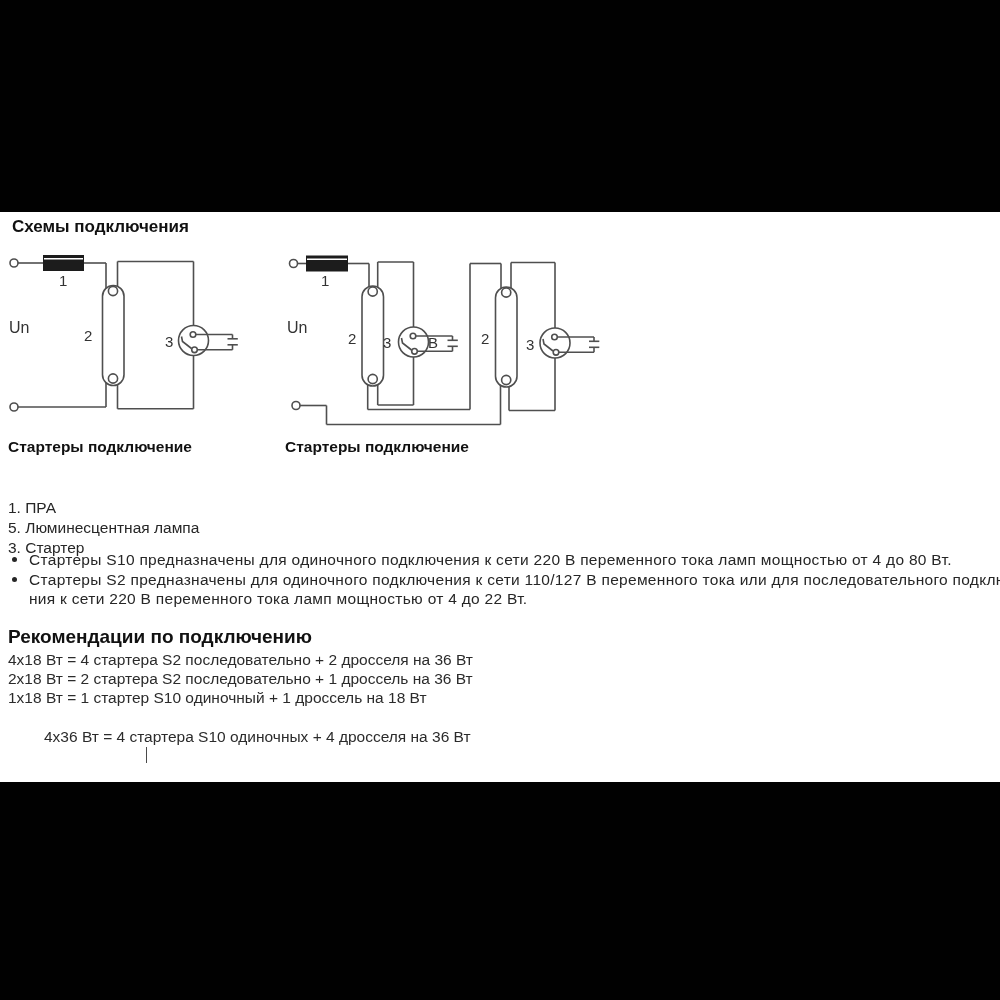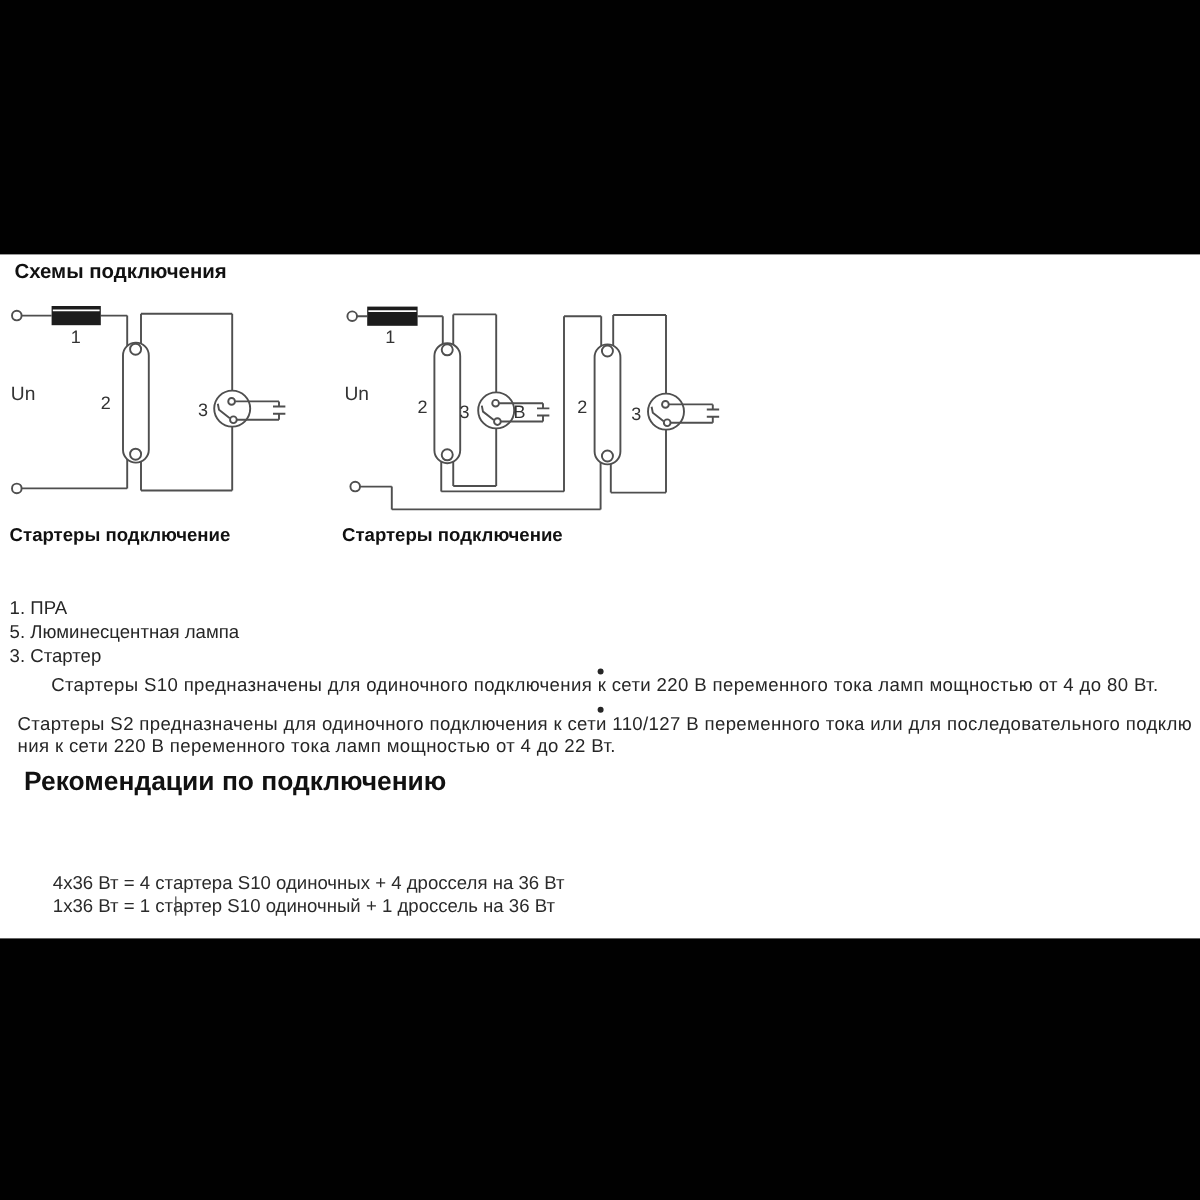--- a/index.html
+++ b/index.html
@@ -15,24 +15,24 @@
   .blk{fill:#1c1c1c;stroke:none;}
   .stripe{stroke:#ffffff;stroke-width:1.4;}
   .dlabel{font-family:"Liberation Sans",sans-serif;font-size:15px;fill:#333;}
   .dlabel.un{font-size:16px;}
   .subheading{position:absolute;top:438px;font-size:15.5px;font-weight:bold;color:#111;}
   .subheading.single{left:8px;}
   .subheading.double{left:285px;}
   .legend{position:absolute;left:8px;top:498px;font-size:15.5px;line-height:20px;}
   .bullets{position:absolute;left:8px;top:550px;width:992px;overflow:hidden;font-size:15.5px;
            line-height:19.5px;letter-spacing:0.3px;}
-  .bullet-row{display:flex;align-items:center;flex-direction:column;}
+  .bullet-row{display:flex;align-items:flex-start;}
   .bdot{flex:0 0 auto;width:5px;height:5px;border-radius:50%;background:#262626;margin:7px 12px 0 4px;}
   .btext div{white-space:nowrap;}
-  .rec-heading{position:absolute;left:8px;top:626px;margin:12px;font-size:22px;font-weight:bold;color:#111;text-align:right;}
+  .rec-heading{position:absolute;left:8px;top:626px;margin:0;font-size:19px;font-weight:bold;color:#111;text-align:right;}
   .rec-block{position:absolute;left:8px;font-size:15.5px;line-height:19px;color:#2b2b2b;}
   .rec-block.g1{top:650px;}
   .rec-block.g2{top:727px;margin-left:36px;}
   .caret{position:absolute;left:146px;top:747px;width:1.3px;height:16px;background:#4a4a4a;}
 </style>
 </head>
 <body>
 
 <div class="page">
   <div class="bar top"></div>
@@ -188,20 +188,24 @@
       <span class="bdot"></span>
       <div class="btext">
         <div>Стартеры S2 предназначены для одиночного подключения к сети 110/127 В переменного тока или для последовательного подклю</div>
         <div>ния к сети 220 В переменного тока ламп мощностью от 4 до 22 Вт.</div>
       </div>
     </div>
   </div>
 
   <h2 class="rec-heading">Рекомендации по подключению</h2>
 
+  <div class="rec-block g1">
+    <div>4x18 Вт = 4 стартера S2 последовательно + 2 дросселя на 36 Вт</div>
+    <div>2x18 Вт = 2 стартера S2 последовательно + 1 дроссель на 36 Вт</div>
+    <div>1x18 Вт = 1 стартер S10 одиночный + 1 дроссель на 18 Вт</div>
+  </div>
 
   <div class="rec-block g2">
     <div>4x36 Вт = 4 стартера S10 одиночных + 4 дросселя на 36 Вт</div>
-    <div>1x36 Вт = 1 стартер S10 одиночный + 1 дроссель на 36 Вт</div>
   </div>
 
   <div class="caret"></div>
 </div>
 
 </body></html>

